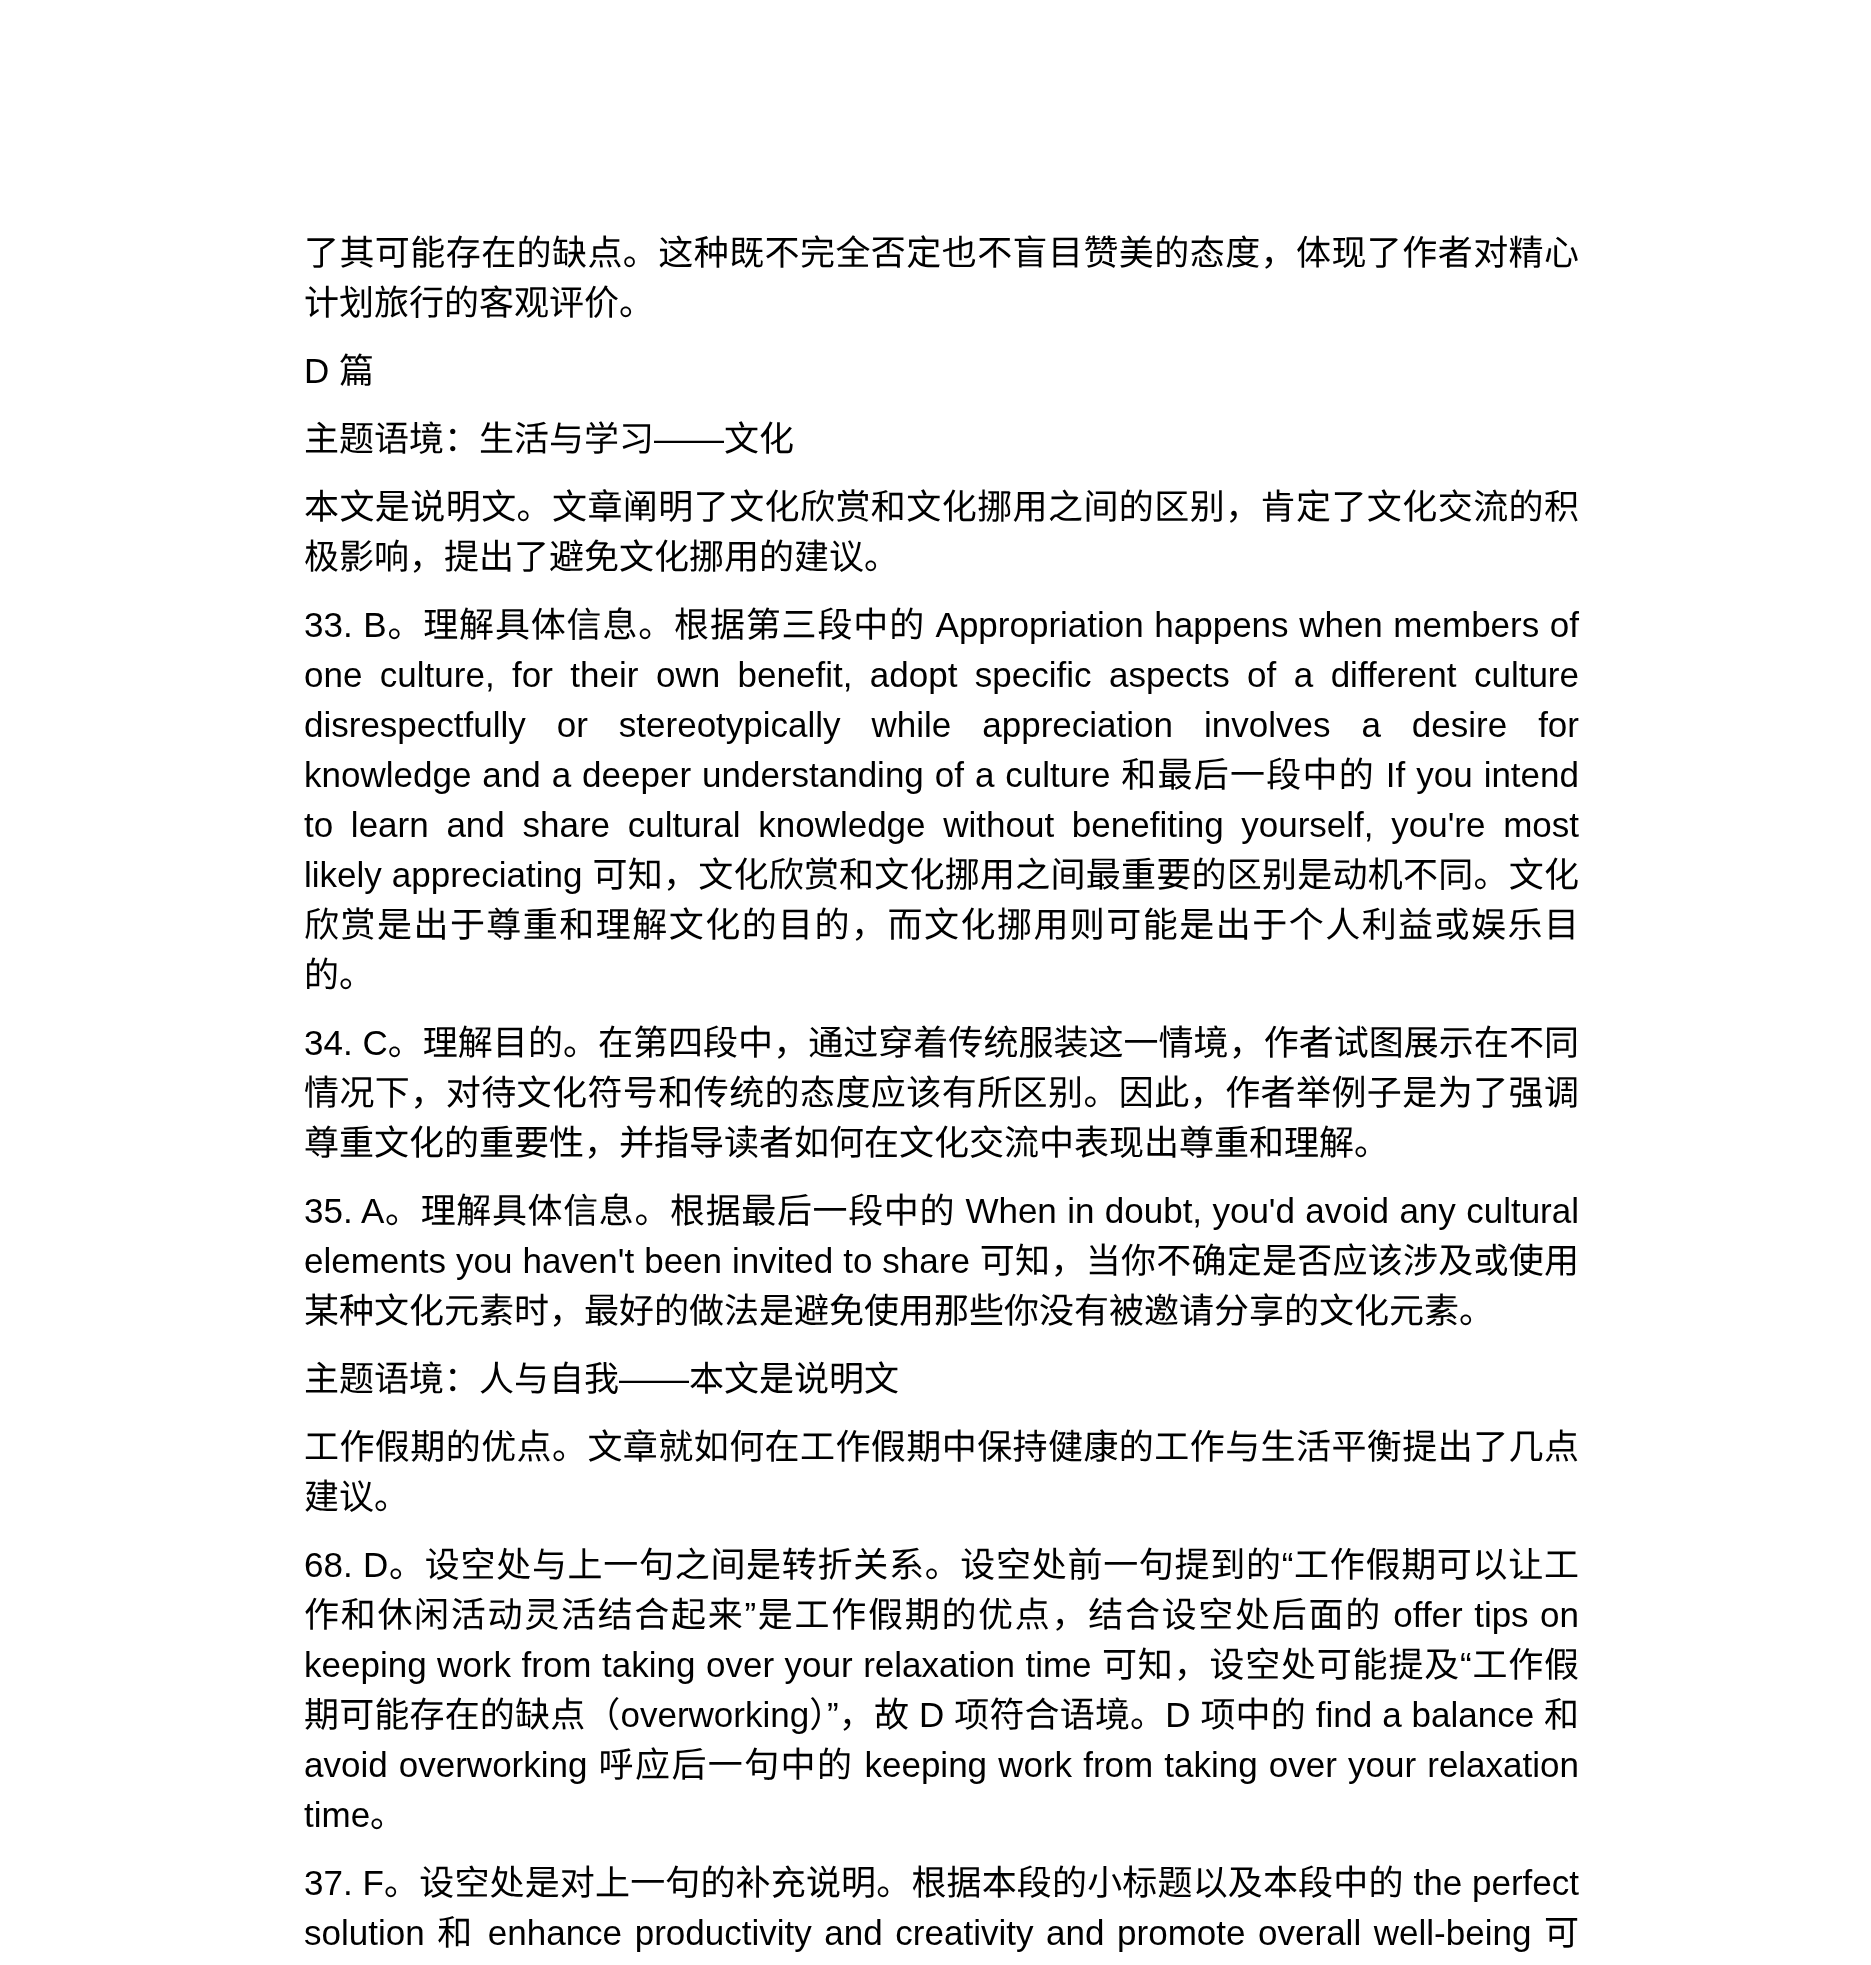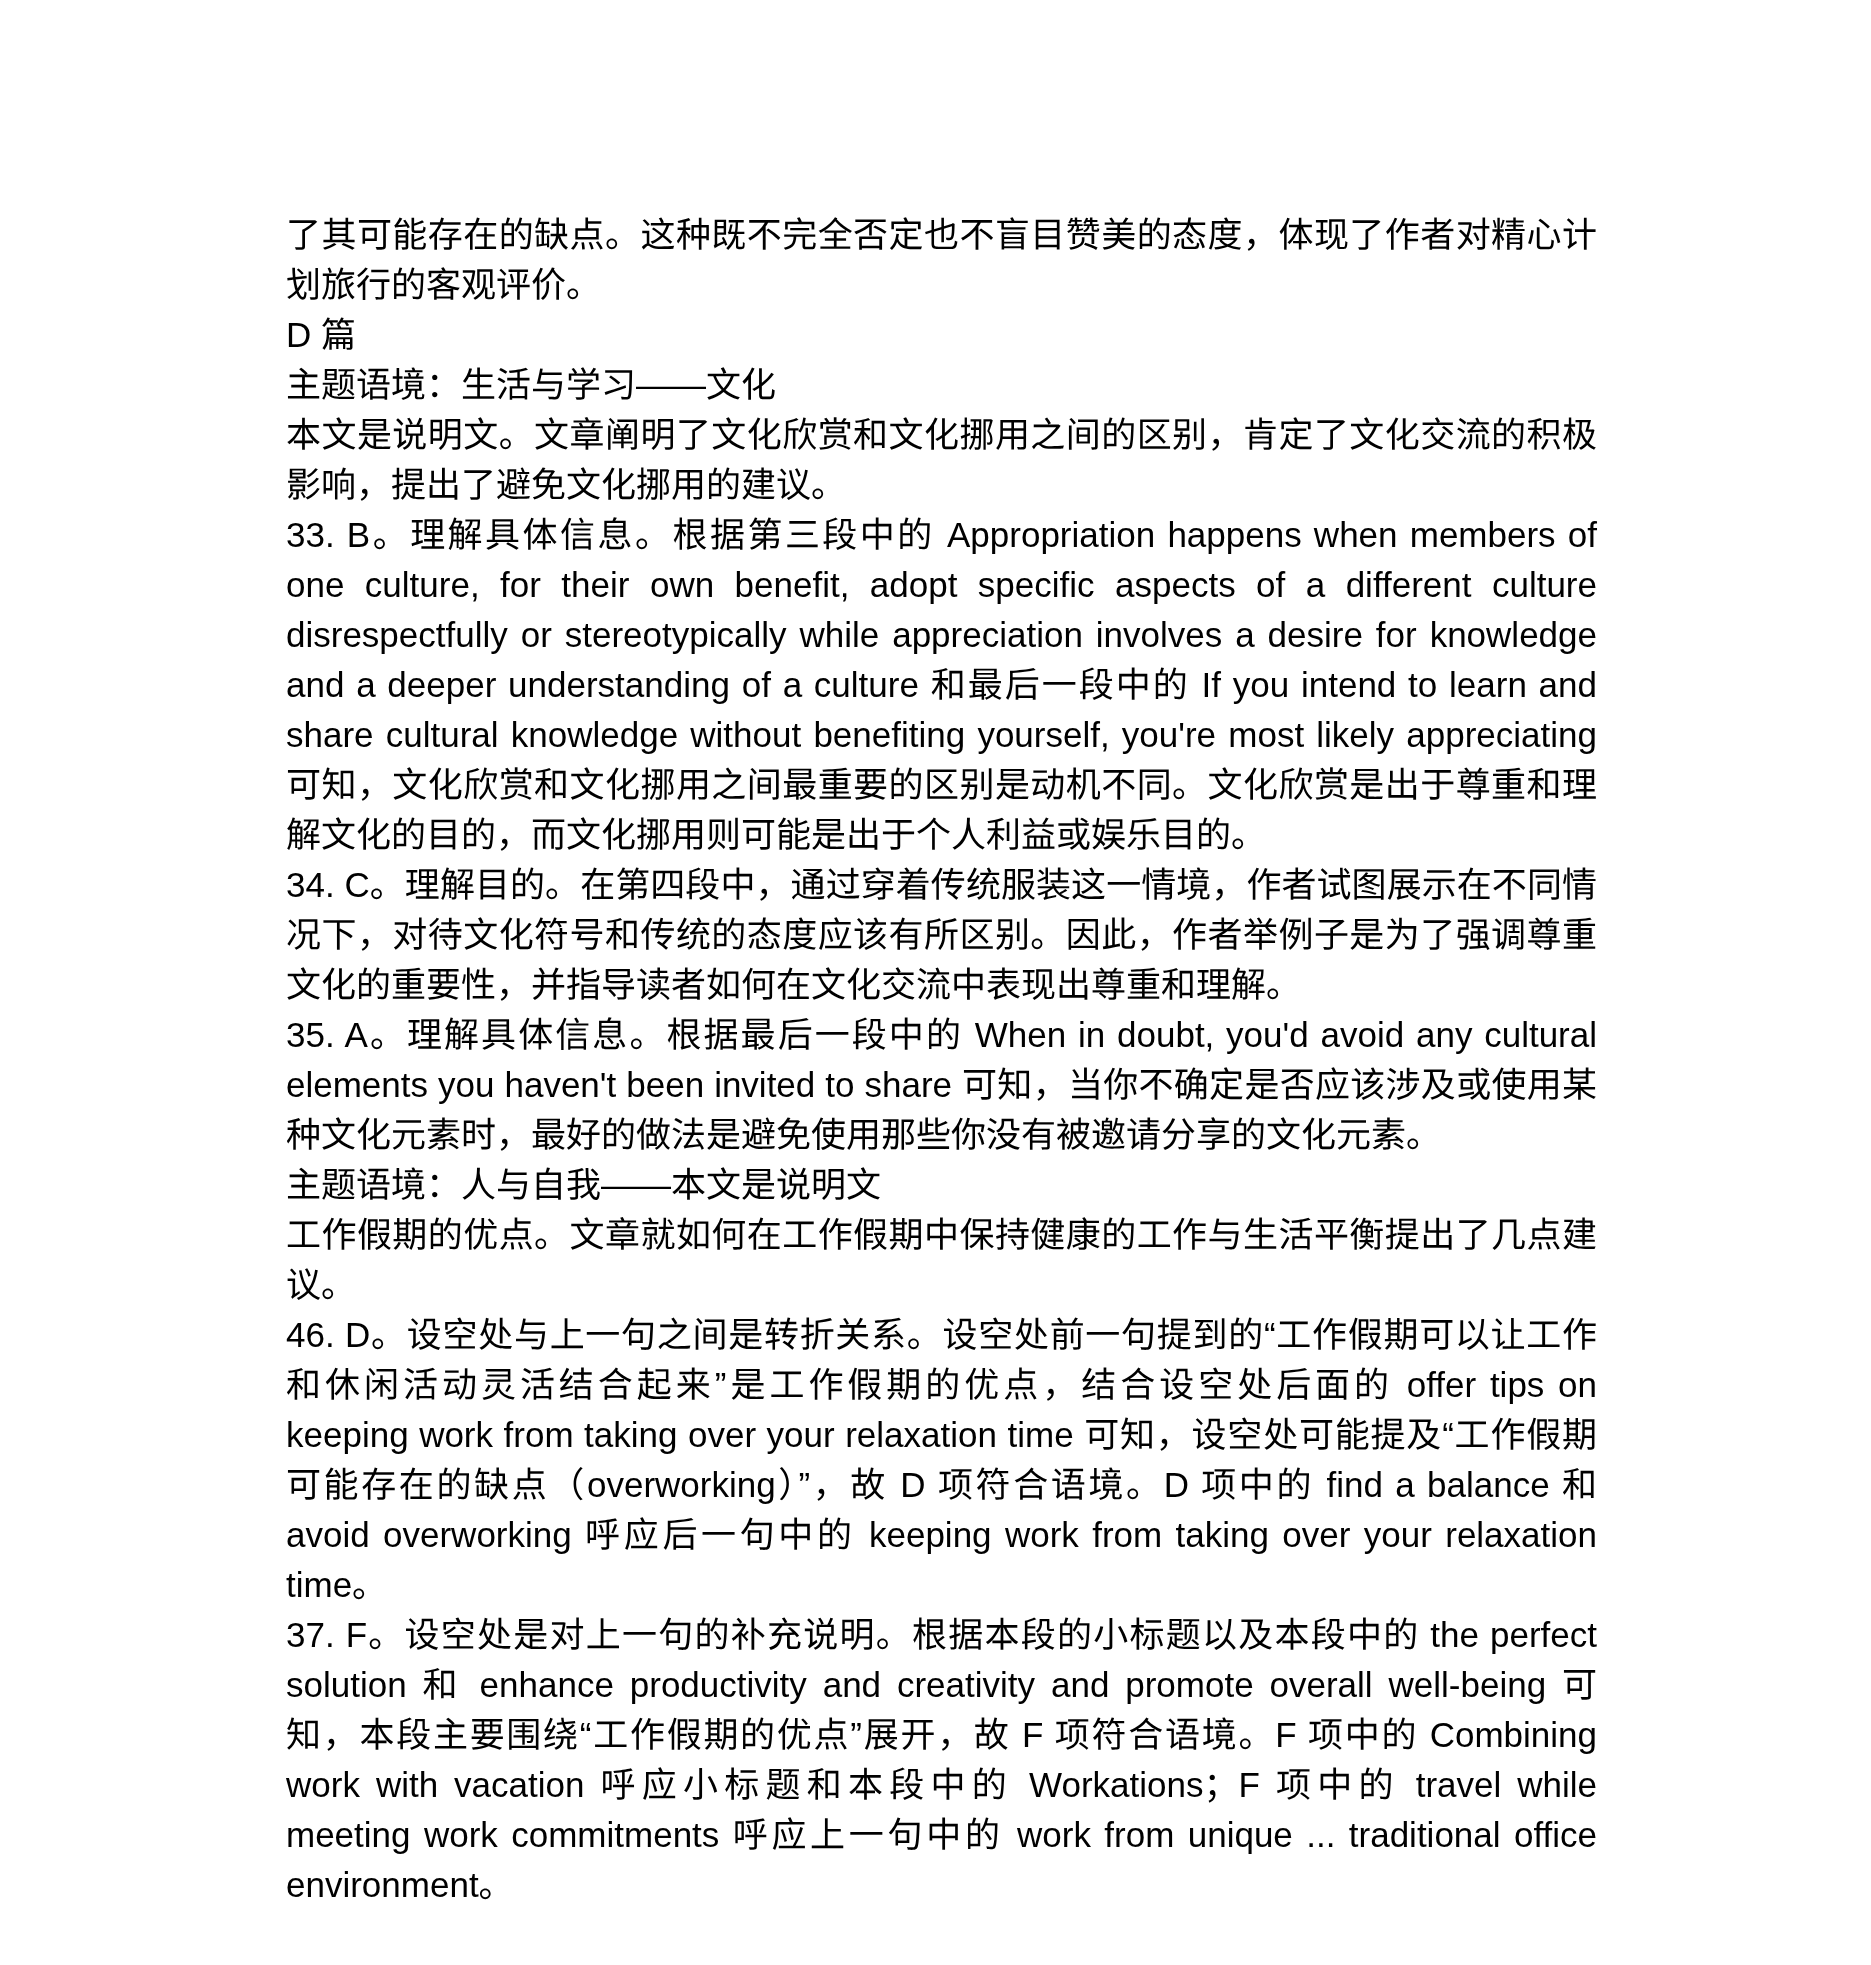--- a/index.html
+++ b/index.html
@@ -15,38 +15,38 @@
     background: #ffffff;
     color: #000000;
     box-sizing: border-box;
     padding: 210px 275px 0 286px;
     overflow: hidden;
     font-family: "Liberation Sans", "DejaVu Sans", sans-serif;
     font-size: 35px;
     line-height: 50px;
   }
   .page p {
-    margin: 0;
+    margin: 18px;
     padding: 0;
     text-align: justify;
     text-justify: inter-ideograph;
     word-break: normal;
     overflow-wrap: break-word;
   }
 </style>
 </head>
 <body>
 
 <div class="page">
   <p>了其可能存在的缺点。这种既不完全否定也不盲目赞美的态度，体现了作者对精心计划旅行的客观评价。</p>
   <p>D 篇</p>
   <p>主题语境：生活与学习——文化</p>
   <p>本文是说明文。文章阐明了文化欣赏和文化挪用之间的区别，肯定了文化交流的积极影响，提出了避免文化挪用的建议。</p>
   <p>33. B。理解具体信息。根据第三段中的 Appropriation happens when members of one culture, for their own benefit, adopt specific aspects of a different culture disrespectfully or stereotypically while appreciation involves a desire for knowledge and a deeper understanding of a culture 和最后一段中的 If you intend to learn and share cultural knowledge without benefiting yourself, you're most likely appreciating 可知，文化欣赏和文化挪用之间最重要的区别是动机不同。文化欣赏是出于尊重和理解文化的目的，而文化挪用则可能是出于个人利益或娱乐目的。</p>
   <p>34. C。理解目的。在第四段中，通过穿着传统服装这一情境，作者试图展示在不同情况下，对待文化符号和传统的态度应该有所区别。因此，作者举例子是为了强调尊重文化的重要性，并指导读者如何在文化交流中表现出尊重和理解。</p>
   <p>35. A。理解具体信息。根据最后一段中的 When in doubt, you'd avoid any cultural elements you haven't been invited to share 可知，当你不确定是否应该涉及或使用某种文化元素时，最好的做法是避免使用那些你没有被邀请分享的文化元素。</p>
   <p>主题语境：人与自我——本文是说明文</p>
   <p>工作假期的优点。文章就如何在工作假期中保持健康的工作与生活平衡提出了几点建议。</p>
-  <p>46. D。设空处与上一句之间是转折关系。设空处前一句提到的“工作假期可以让工作和休闲活动灵活结合起来”是工作假期的优点，结合设空处后面的 offer tips on keeping work from taking over your relaxation time 可知，设空处可能提及“工作假期可能存在的缺点（overworking）”，故 D 项符合语境。D 项中的 find a balance 和 avoid overworking 呼应后一句中的 keeping work from taking over your relaxation time。</p>
+  <p>68. D。设空处与上一句之间是转折关系。设空处前一句提到的“工作假期可以让工作和休闲活动灵活结合起来”是工作假期的优点，结合设空处后面的 offer tips on keeping work from taking over your relaxation time 可知，设空处可能提及“工作假期可能存在的缺点（overworking）”，故 D 项符合语境。D 项中的 find a balance 和 avoid overworking 呼应后一句中的 keeping work from taking over your relaxation time。</p>
   <p>37. F。设空处是对上一句的补充说明。根据本段的小标题以及本段中的 the perfect solution 和 enhance productivity and creativity and promote overall well-being 可知，本段主要围绕“工作假期的优点”展开，故 F 项符合语境。F 项中的 Combining work with vacation 呼应小标题和本段中的 Workations；F 项中的 travel while meeting work commitments 呼应上一句中的 work from unique ... traditional office environment。</p>
 
 </div>
 
 
 </body></html>

